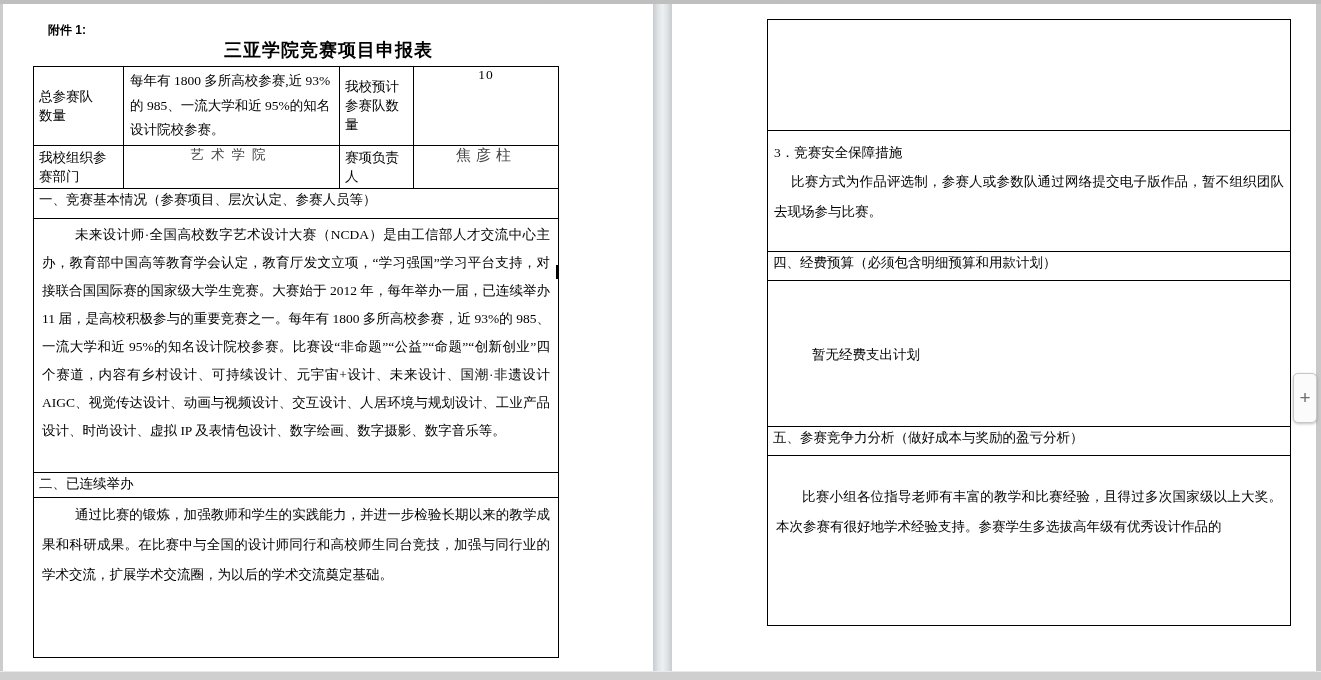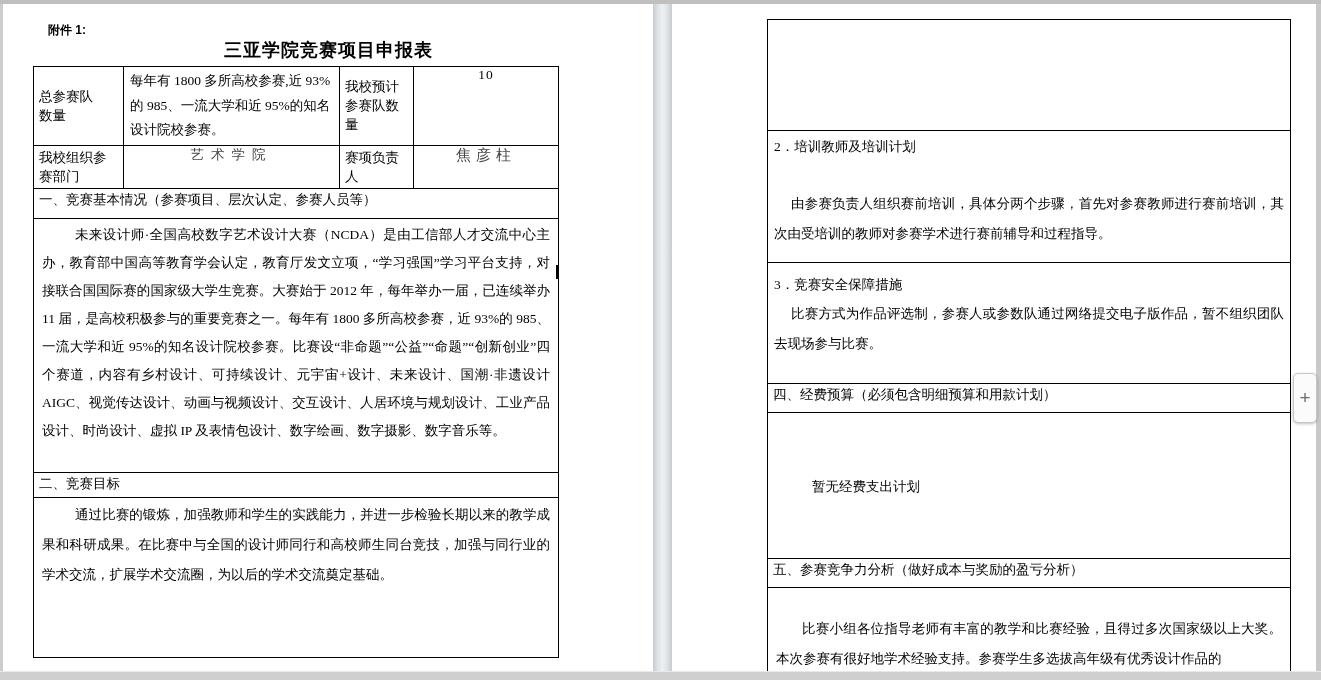--- a/index.html
+++ b/index.html
@@ -109,47 +109,41 @@
     </tr>
     <tr style="height:30px">
       <td class="sec-head" colspan="4">一、竞赛基本情况（参赛项目、层次认定、参赛人员等）</td>
     </tr>
     <tr style="height:254px">
       <td colspan="4">
         <div class="para para1">未来设计师·全国高校数字艺术设计大赛（NCDA）是由工信部人才交流中心主办，教育部中国高等教育学会认定，教育厅发文立项，“学习强国”学习平台支持，对接联合国国际赛的国家级大学生竞赛。大赛始于 2012 年，每年举办一届，已连续举办 11 届，是高校积极参与的重要竞赛之一。每年有 1800 多所高校参赛，近 93%的 985、一流大学和近 95%的知名设计院校参赛。比赛设“非命题”“公益”“命题”“创新创业”四个赛道，内容有乡村设计、可持续设计、元宇宙+设计、未来设计、国潮·非遗设计 AIGC、视觉传达设计、动画与视频设计、交互设计、人居环境与规划设计、工业产品设计、时尚设计、虚拟 IP 及表情包设计、数字绘画、数字摄影、数字音乐等。</div>
       </td>
     </tr>
     <tr style="height:25px">
-      <td class="sec-head" colspan="4">二、竞赛目标</td>
+      <td class="sec-head" colspan="4">二、已连续举办</td>
     </tr>
     <tr style="height:160px">
       <td colspan="4">
         <div class="para para2">通过比赛的锻炼，加强教师和学生的实践能力，并进一步检验长期以来的教学成果和科研成果。在比赛中与全国的设计师同行和高校师生同台竞技，加强与同行业的学术交流，扩展学术交流圈，为以后的学术交流奠定基础。</div>
       </td>
     </tr>
   </tbody>
     </table>
 
   <div class="caret"></div>
 </div>
 
 <div class="page page2">
   <table class="doc t2">
     <colgroup>
         <col style="width:523px">
       </colgroup>
     <tbody>
         <tr style="height:111px">
       <td></td>
-    </tr>
-    <tr style="height:132px">
-      <td>
-        <div class="sub-head">2．培训教师及培训计划</div>
-        <div class="body-a">由参赛负责人组织赛前培训，具体分两个步骤，首先对参赛教师进行赛前培训，其次由受培训的教师对参赛学术进行赛前辅导和过程指导。</div>
-      </td>
     </tr>
     <tr style="height:121px">
       <td>
         <div class="head-b">3．竞赛安全保障措施</div>
         <div class="body-b">比赛方式为作品评选制，参赛人或参数队通过网络提交电子版作品，暂不组织团队去现场参与比赛。</div>
       </td>
     </tr>
     <tr style="height:29px">
       <td class="sec-head">四、经费预算（必须包含明细预算和用款计划）</td>
     </tr>

